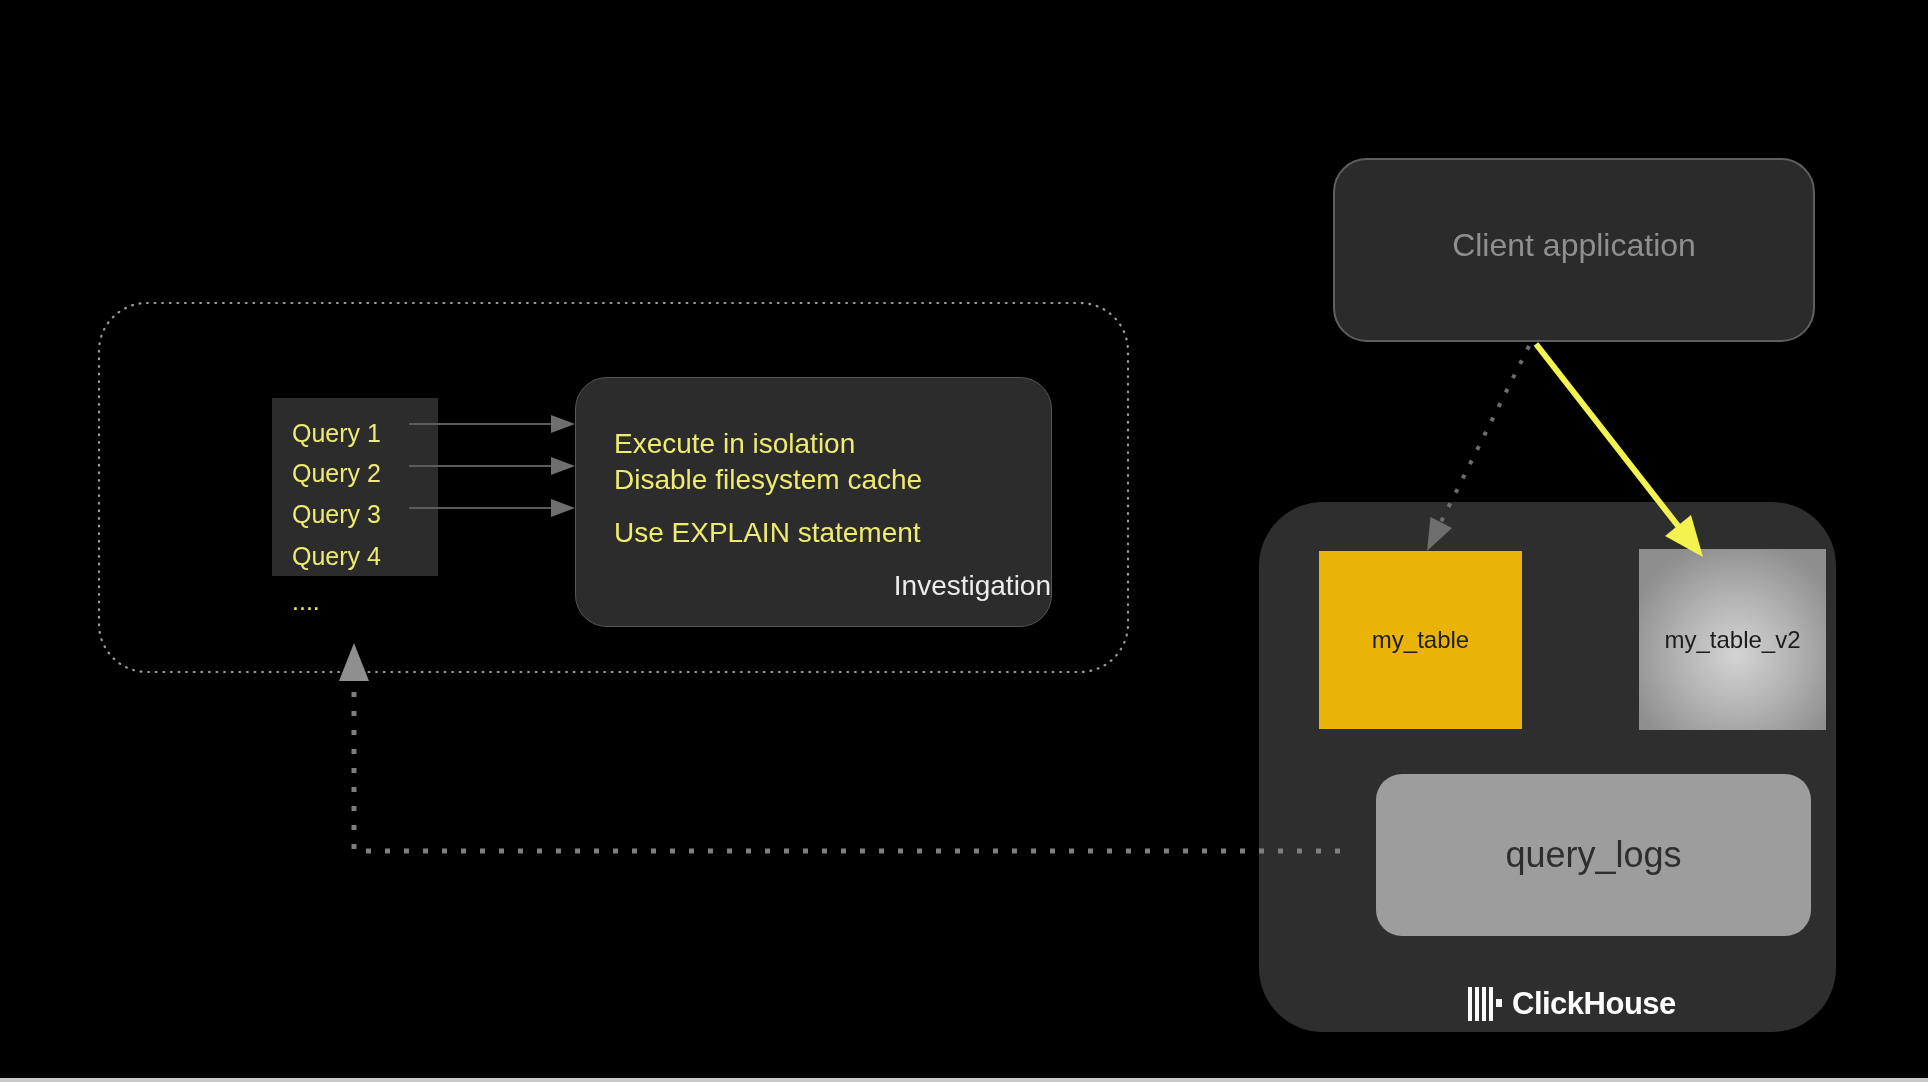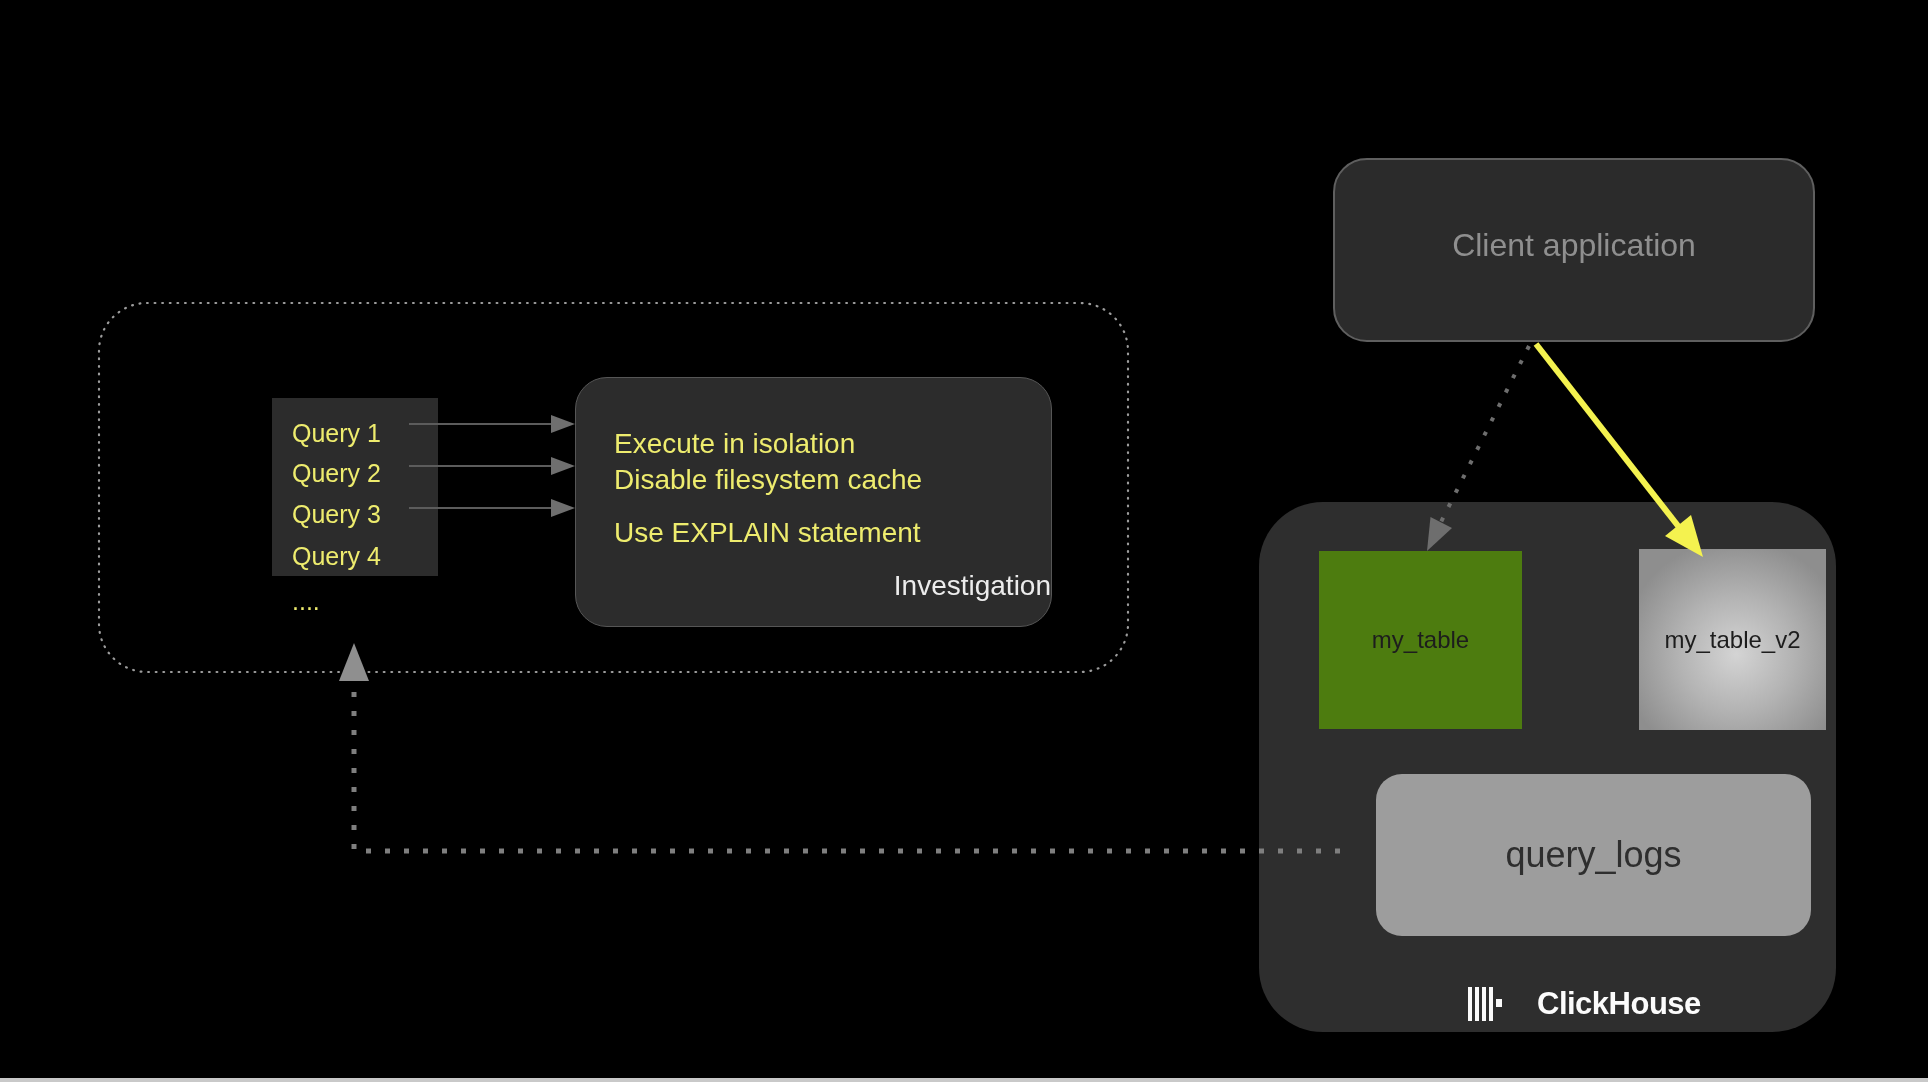--- a/index.html
+++ b/index.html
@@ -36,32 +36,32 @@
   .client-box span{color:#8f8f8f;font-size:32px;padding-bottom:10px;}
   
   .ch-container{
     left:1259px;top:502px;width:577px;height:530px;
     background:#2e2e2e;border-radius:64px;
   }
   .table-box{
     position:absolute;display:flex;align-items:center;justify-content:center;
     color:#1d1d1d;font-size:24px;
   }
-  .t1{left:60px;top:49px;width:203px;height:178px;background:#4d7c0f;}
+  .t1{left:60px;top:49px;width:203px;height:178px;background:#eab308;}
   .t2{left:348px;top:47px;width:187px;height:181px;
       background:radial-gradient(circle at 52% 58%, #d4d4d4 0%, #b3b3b3 40%, #8e8e8e 80%);margin-left:32px;}
   .logs-box{
     position:absolute;left:81px;top:272px;width:435px;height:162px;
     background:#9d9d9d;border-radius:26px;
     display:flex;align-items:center;justify-content:center;
     color:#2e2e2e;font-size:36px;margin-left:36px;
   }
   .brand{
     position:absolute;left:209px;top:485px;height:34px;
-    display:flex;align-items:center;gap:25px;
+    display:flex;align-items:center;
   }
   .brand-bars{display:flex;align-items:flex-start;height:34px;}
   .brand-bars .bar{width:4px;height:34px;background:#fafafa;margin-right:3px;}
   .brand-bars .dot{width:6px;height:8px;background:#fafafa;margin-top:12px;}
   .brand-text{color:#fcfcfc;font-size:31px;font-weight:600;margin-left:10px;letter-spacing:-0.5px;line-height:34px;}
   
   .overlay{position:absolute;left:0;top:0;pointer-events:none;}
   
   .bottom-strip{left:0;top:1078px;width:1928px;height:4px;background:#c9c9c9;}
 </style>

